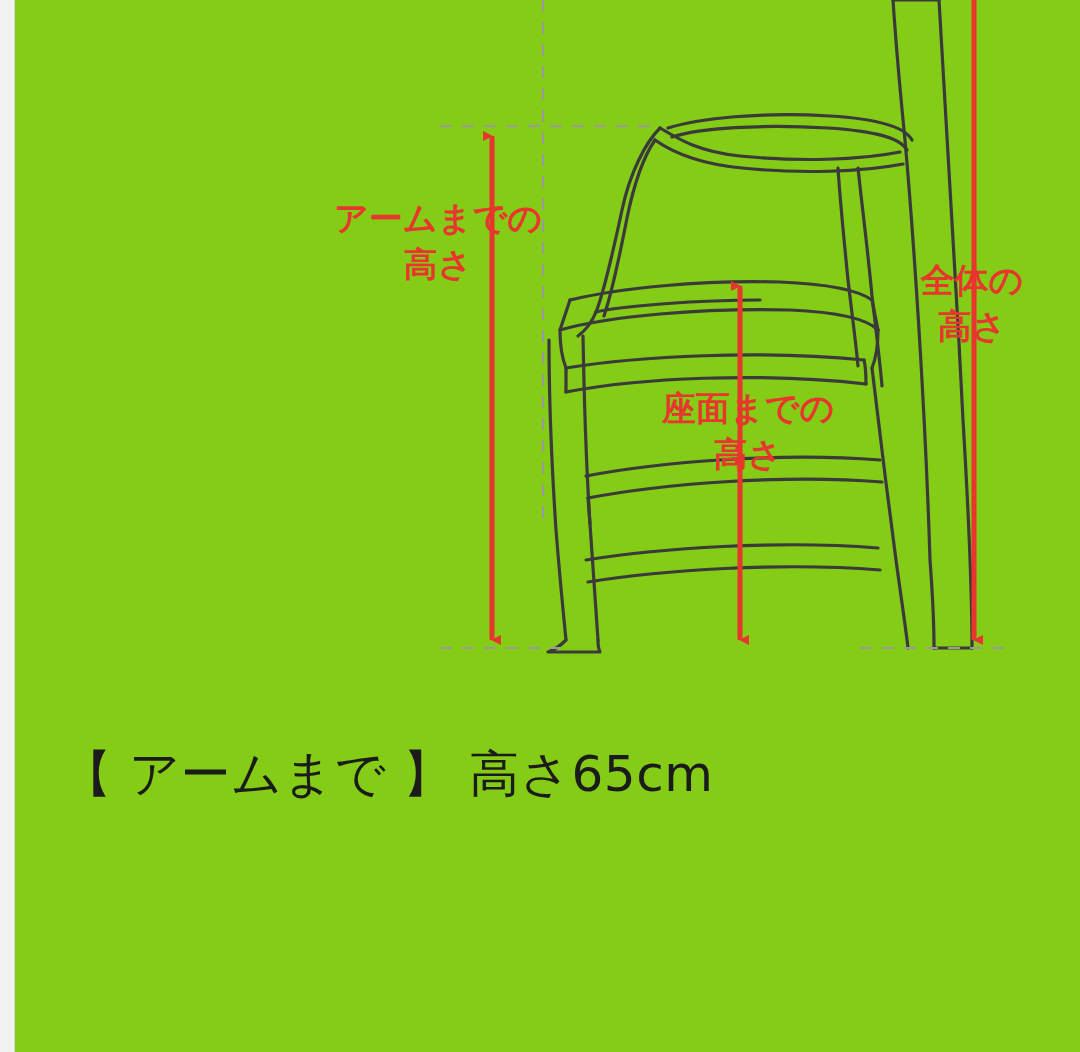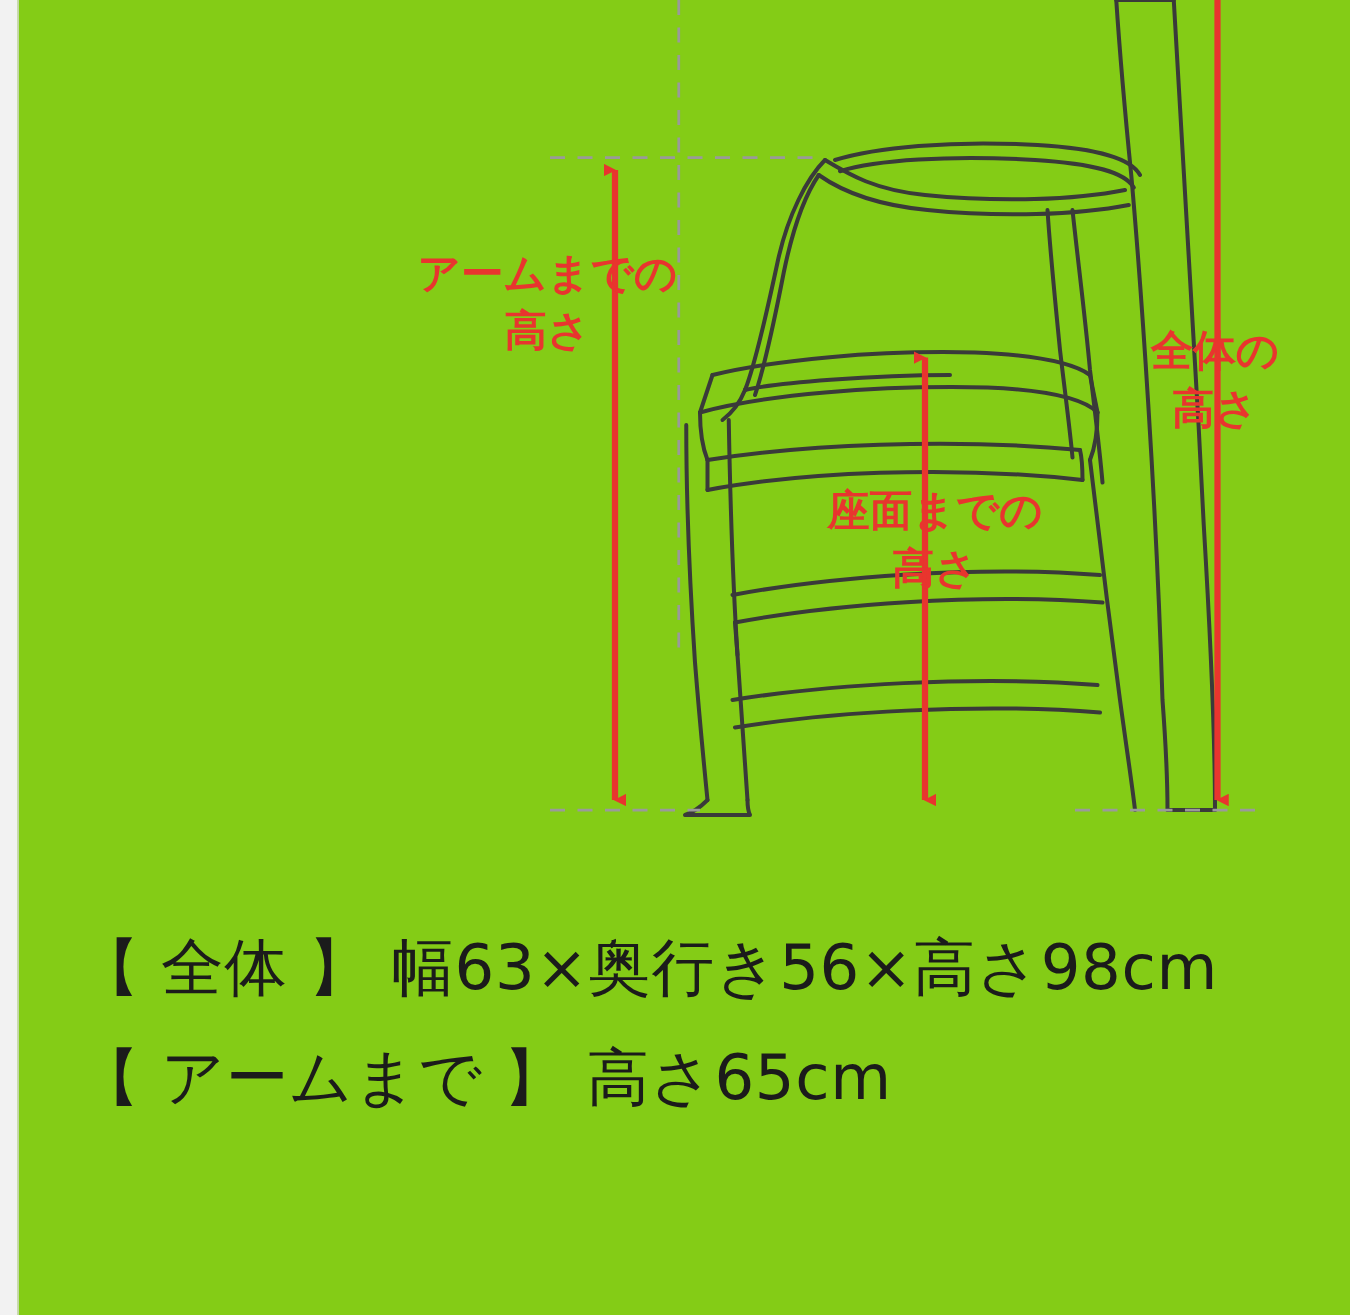--- a/index.html
+++ b/index.html
@@ -160,17 +160,16 @@
     </g>
 
     <g>
       <line x1="974" y1="0" x2="974" y2="640" stroke="#e8352e" stroke-width="5" marker-end="url(#arrowDown)"></line>
       <text class="lbl-text" x="972" y="292" text-anchor="middle">全体の</text>
       <text class="lbl-text" x="972" y="338" text-anchor="middle">高さ</text>
     </g>
   </svg>
 
   <div id="specs">
-    <div class="spec-line">【 全体 】 幅63×奥行き56×高さ98cm</div>
     <div class="spec-line">【 アームまで 】 高さ65cm</div>
   </div>
 
 </div>
 
 </body></html>

